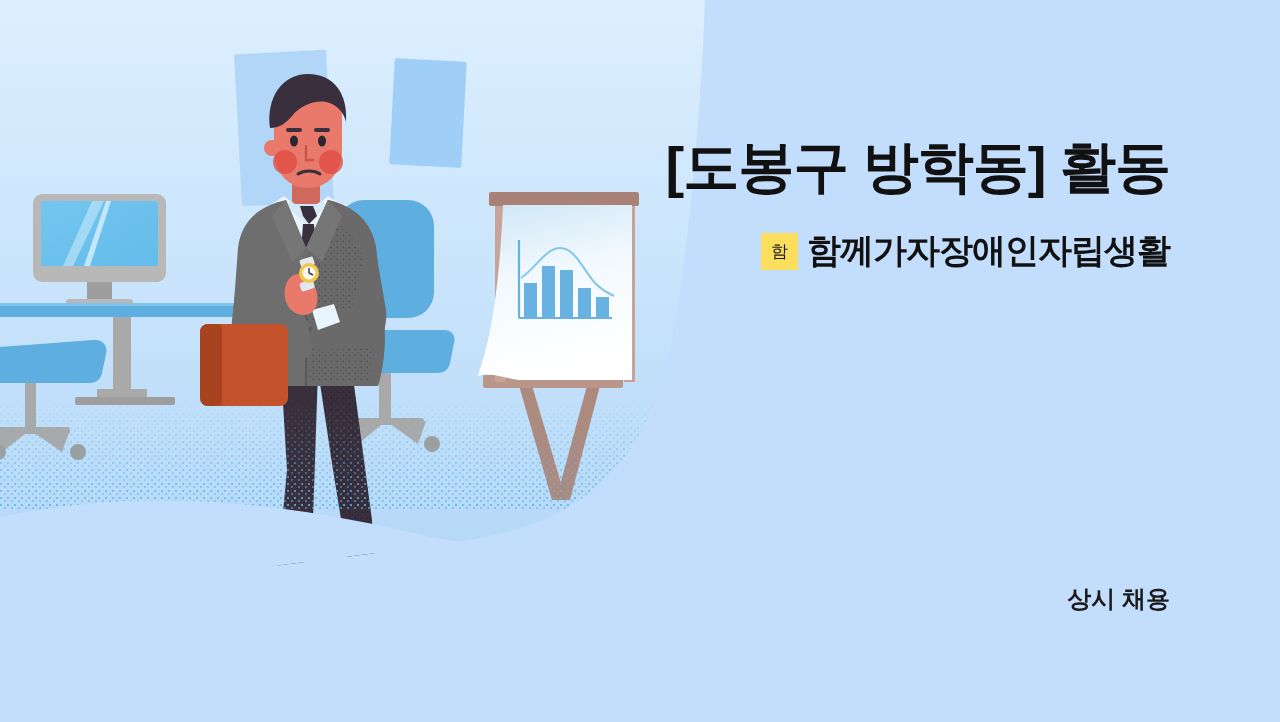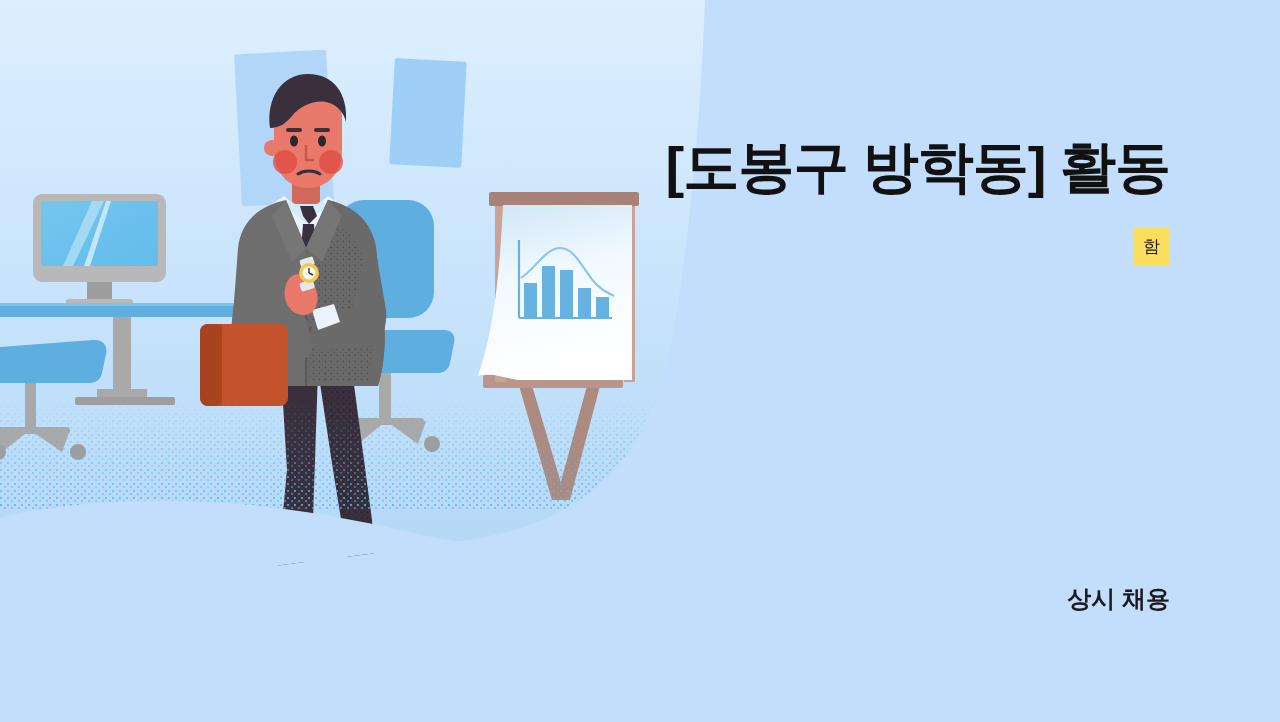--- a/index.html
+++ b/index.html
@@ -319,18 +319,19 @@
       </g>
     </svg>
   </div>
 
   <div class="text-col">
 
     <div class="job-title">[도봉구 방학동] 활동</div>
 
     <div class="company-row">
       <span class="company-badge">함</span>
+      <span class="company-name">함께가자장애인자립생활</span>
     </div>
 
     <div class="hiring-status">상시 채용</div>
   </div>
 
 </div>
 
 </body></html>

